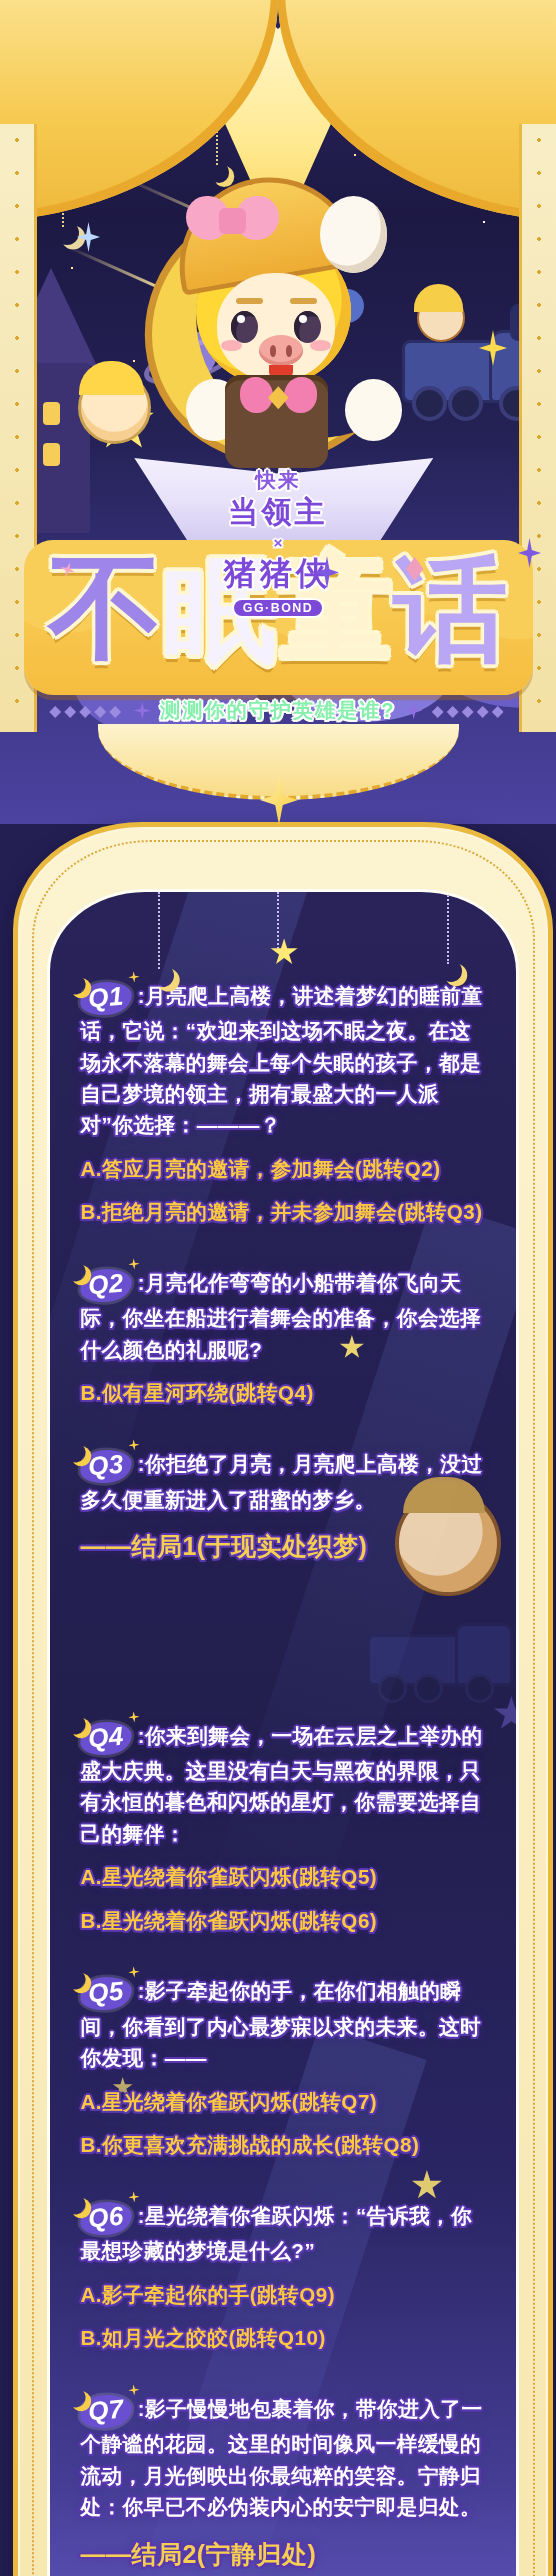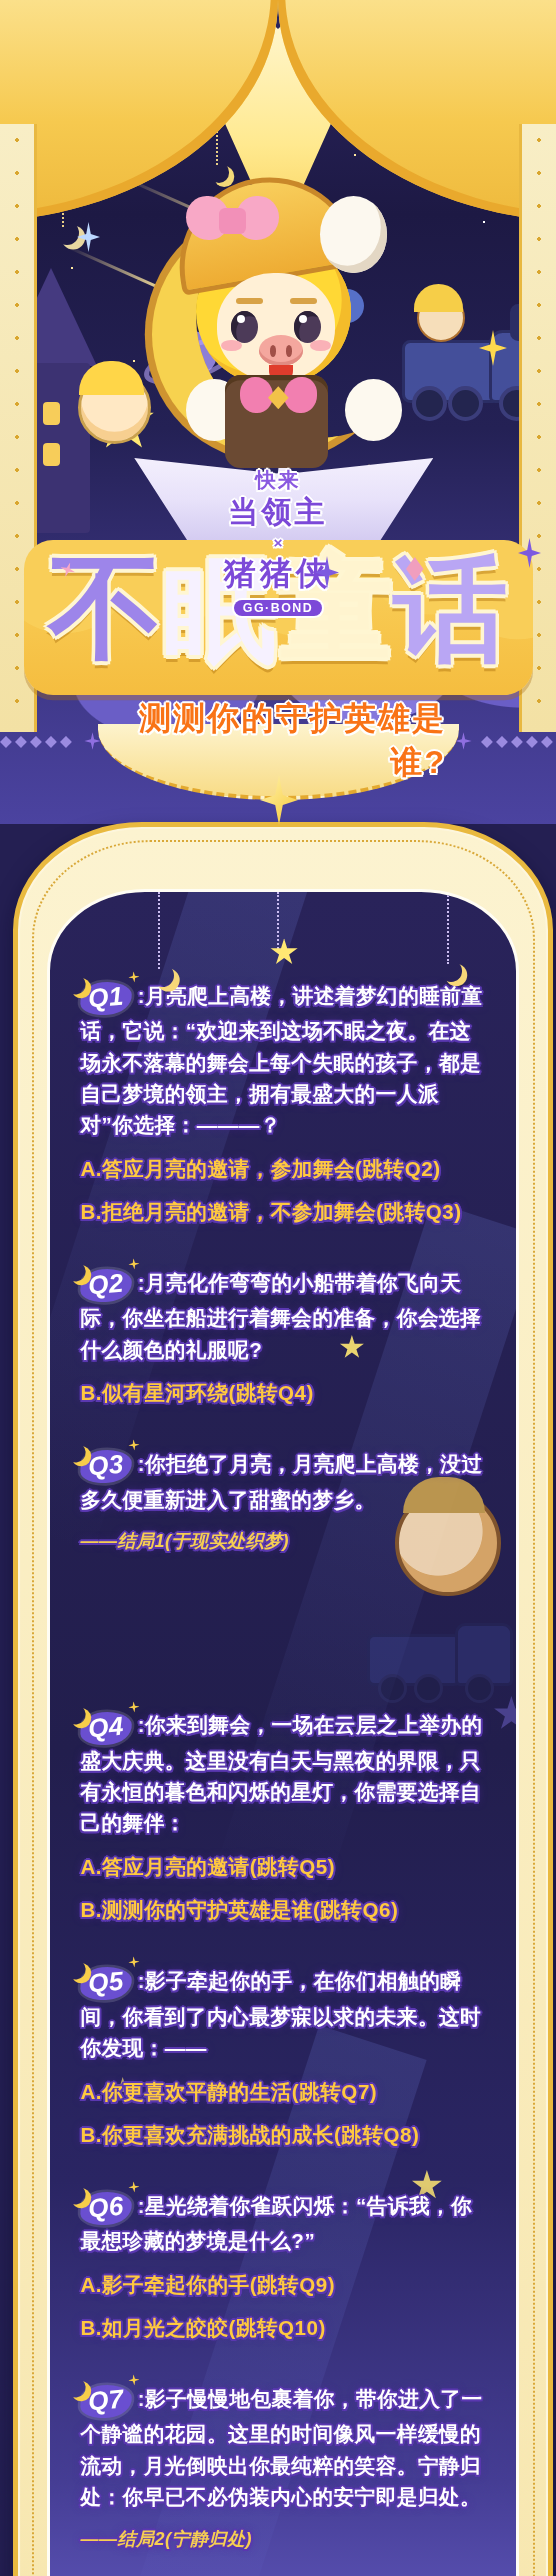--- a/index.html
+++ b/index.html
@@ -114,21 +114,21 @@
                radial-gradient(108px 82px at 80% 16%,#f9ce58 60%,transparent 61%),
                radial-gradient(93px 77px at 97% 34%,#f9ce58 60%,transparent 61%),
                linear-gradient(180deg,#f9ce58 20%,#f5bd3f 100%);
     border-radius:29px;box-shadow:0 5.2px 0 rgba(170,110,20,.35);}
   .title-row{position:absolute;left:0;top:5.2px;width:100%;text-align:center;font-weight:900;font-size:114px;line-height:1.1;letter-spacing:1px;}
   .title-row span{display:inline-block;
     text-shadow:3.6px 0 0 #fff6d2,-3.6px 0 0 #fff6d2,0 3.6px 0 #fff6d2,0 -3.6px 0 #fff6d2,2.6px 2.6px 0 #fff6d2,-2.6px 2.6px 0 #fff6d2,2.6px -2.6px 0 #fff6d2,-2.6px -2.6px 0 #fff6d2,0 7.2px 0 rgba(176,116,16,.45);}
   .tc0{color:#9d85ea;} .tc1{color:#f6f1ff;transform:translateY(3.1px);} .tc2{color:#fff4cf;} .tc3{color:#b9a6f4;transform:translateY(2.1px);}
   .title-acc{z-index:7;}
   .subtitle-row{position:absolute;left:0;top:697px;width:556px;text-align:center;z-index:6;display:flex;align-items:center;justify-content:center;gap:9.3px;}
-  .subtitle{font-size:32px;font-weight:900;color:#f97316;letter-spacing:2.1px;text-align:right;}
+  .subtitle{font-size:20px;font-weight:900;color:#86efac;letter-spacing:2.1px;text-align:right;}
   .sub-decor{font-size:15.5px;color:#9b8be0;letter-spacing:3.1px;font-weight:700;}
   .sub-diamond{width:17.5px;height:17.5px;background:#8f6fe0;}
   .banner-bottom{position:absolute;left:98px;top:724px;width:361px;height:72px;z-index:4;
     background:linear-gradient(180deg,#fdf3cd,#f8dc87);border-radius:0 0 54% 54%/0 0 100% 100%;
     border-bottom:4.1px dashed #e3a92f;}
   .center-star{left:260px;top:775px;width:38px;height:50px;background:linear-gradient(135deg,#fff3b0,#f7c832);z-index:8;box-shadow:0 0 12.4px rgba(255,220,110,.8);}
 
   
   .panel{position:absolute;left:13.4px;top:822px;width:530px;height:2241px;z-index:3;
     background:linear-gradient(180deg,#fcf3d0,#f6e4a8);
@@ -137,21 +137,21 @@
   .panel-dotted{position:absolute;left:13.4px;right:13.4px;top:13.4px;bottom:13.4px;border:2.6px dotted #d9a838;border-radius:118px 118px 29px 29px/98px 98px 20.6px 20.6px;}
   .panel-inner{position:absolute;left:29px;right:29px;top:62px;bottom:25px;overflow:hidden;
     border-radius:98px 98px 20.6px 20.6px/82px 82px 15.5px 15.5px;border:3.1px solid #fffdf4;
     background:linear-gradient(180deg,#29235a 0%,#221e4d 40%,#2a2563 60%,#453d94 74%,#6c63cf 85%,#837ae0 94%,#8d84e6 100%);}
   .beam{position:absolute;width:113px;height:721px;background:linear-gradient(180deg,rgba(130,150,255,.16),rgba(130,150,255,0));transform:rotate(18deg);}
   .panel-hang{z-index:2;}
   .q-flow{position:absolute;left:30px;right:26px;top:88px;}
   .q{margin-bottom:40px;position:relative;}
   .q-text{margin:0;font-size:20.6px;line-height:1.52;font-weight:800;color:#ffffff;letter-spacing:0.5px;}
   .q-opt{margin:13.4px 0 0 0;font-size:20.6px;line-height:1.45;font-weight:800;color:#ffc93f;letter-spacing:0.5px;}
-  .q-end{margin:13.4px 0 0 0;font-size:18px;line-height:1.45;font-weight:900;color:#f6ce52;letter-spacing:0.5px;font-style:italic;}
+  .q-end{margin:13.4px 0 0 0;font-size:25px;line-height:1.45;font-weight:900;color:#f6ce52;letter-spacing:0.5px;}
   .q-badge{display:inline-block;position:relative;margin-right:5.2px;padding:0 8.2px 2.1px 8.2px;vertical-align:-3.1px;
     background:#6a4fd0;color:#fff;font-style:italic;font-weight:900;font-size:26px;line-height:1.2;
     border-radius:46% 54% 48% 52%/60% 44% 56% 40%;transform:rotate(-5deg);
     box-shadow:0 0 0 2.6px rgba(255,255,255,.14);text-shadow:none;}
   .q-badge::before{content:"";position:absolute;left:-13.4px;top:-10.3px;width:20.6px;height:20.6px;border-radius:50%;background:transparent;box-shadow:5.2px 4.1px 0 0 #f7cd4a;}
   .q-badge::after{content:"";position:absolute;right:-9.3px;top:-8.2px;width:11.3px;height:11.3px;background:#f7cd4a;clip-path:polygon(50% 0%,60% 40%,100% 50%,60% 60%,50% 100%,40% 60%,0% 50%,40% 40%);}
   .panel-char{position:absolute;right:15.5px;width:98px;height:98px;border-radius:50%;
     background:radial-gradient(circle at 40% 38%,#ffe2b8 0 52%,#e8b26a 53% 100%);border:4.1px solid #8a5a2a;opacity:.9;}
   .panel-char::before{content:"";position:absolute;left:4.1px;top:-17.5px;width:82px;height:36px;border-radius:36px 36px 0 0;background:#caa14e;}
   .panel-train{position:absolute;right:-5.2px;width:170px;height:93px;opacity:.38;}
@@ -308,42 +308,42 @@
         <div class="wheel abs" style="left:26px;top:61px;width:23px;height:23px;border-radius:50%;background:#1e2148;border:3.6px solid #343870;"></div>
         <div class="wheel abs" style="left:62px;top:61px;width:23px;height:23px;border-radius:50%;background:#1e2148;border:3.6px solid #343870;"></div>
         <div class="wheel abs" style="left:113px;top:61px;width:23px;height:23px;border-radius:50%;background:#1e2148;border:3.6px solid #343870;"></div>
       </div>
 
       <div class="q-flow">
 
         <div class="q">
           <p class="q-text otl-purple"><span class="q-badge"><span>Q1</span></span><span>:</span><span>月亮爬上高楼，讲述着梦幻的睡前童话，它说：“欢迎来到这场不眠之夜。在这场永不落幕的舞会上每个失眠的孩子，都是自己梦境的领主，拥有最盛大的一人派对”你选择：———？</span></p>
           <p class="q-opt otl-purple">A.答应月亮的邀请，参加舞会(跳转Q2)</p>
-          <p class="q-opt otl-purple">B.拒绝月亮的邀请，不参加舞会(跳转Q3)</p>
+          <p class="q-opt otl-purple">B.拒绝月亮的邀请，并未参加舞会(跳转Q3)</p>
         </div>
 
         <div class="q">
           <p class="q-text otl-purple"><span class="q-badge"><span>Q2</span></span><span>:</span><span>月亮化作弯弯的小船带着你飞向天际，你坐在船进行着舞会的准备，你会选择什么颜色的礼服呢?</span></p>
           <p class="q-opt otl-purple">B.似有星河环绕(跳转Q4)</p>
         </div>
 
         <div class="q">
           <p class="q-text otl-purple"><span class="q-badge"><span>Q3</span></span><span>:</span><span>你拒绝了月亮，月亮爬上高楼，没过多久便重新进入了甜蜜的梦乡。</span></p>
           <p class="q-end otl-purple">——结局1(于现实处织梦)</p>
         </div>
 
         <div class="q" style="margin-top:155px;">
           <p class="q-text otl-purple"><span class="q-badge"><span>Q4</span></span><span>:</span><span>你来到舞会，一场在云层之上举办的盛大庆典。这里没有白天与黑夜的界限，只有永恒的暮色和闪烁的星灯，你需要选择自己的舞伴：</span></p>
-          <p class="q-opt otl-purple">A.答应月亮的邀请(跳转Q5)</p>
-          <p class="q-opt otl-purple">B.测测你的守护英雄是谁(跳转Q6)</p>
+          <p class="q-opt otl-purple">A.星光绕着你雀跃闪烁(跳转Q5)</p>
+          <p class="q-opt otl-purple">B.星光绕着你雀跃闪烁(跳转Q6)</p>
         </div>
 
         <div class="q">
           <p class="q-text otl-purple"><span class="q-badge"><span>Q5</span></span><span>:</span><span>影子牵起你的手，在你们相触的瞬间，你看到了内心最梦寐以求的未来。这时你发现：——</span></p>
-          <p class="q-opt otl-purple">A.你更喜欢平静的生活(跳转Q7)</p>
+          <p class="q-opt otl-purple">A.星光绕着你雀跃闪烁(跳转Q7)</p>
           <p class="q-opt otl-purple">B.你更喜欢充满挑战的成长(跳转Q8)</p>
         </div>
 
         <div class="q">
           <p class="q-text otl-purple"><span class="q-badge"><span>Q6</span></span><span>:</span><span>星光绕着你雀跃闪烁：“告诉我，你最想珍藏的梦境是什么?”</span></p>
           <p class="q-opt otl-purple">A.影子牵起你的手(跳转Q9)</p>
           <p class="q-opt otl-purple">B.如月光之皎皎(跳转Q10)</p>
         </div>
 
         <div class="q">

